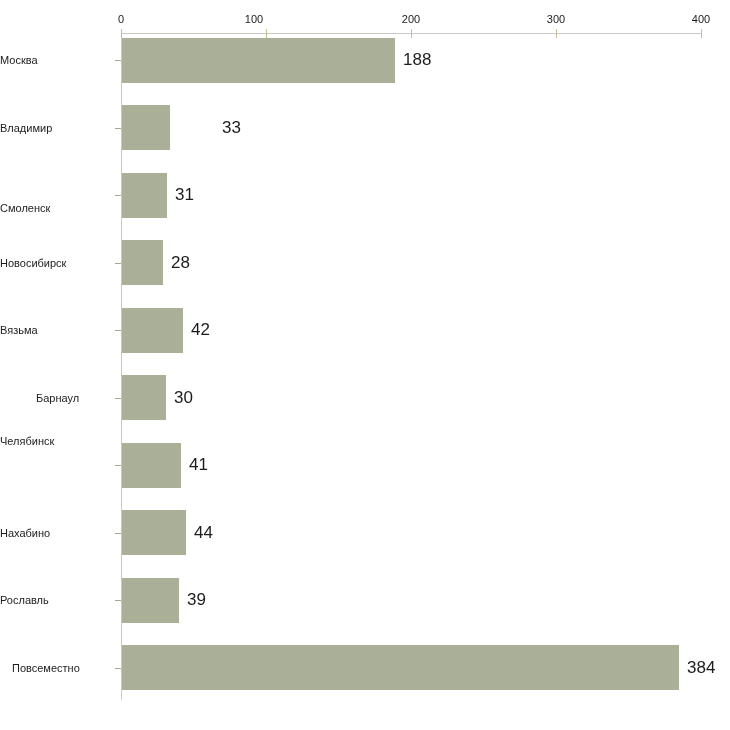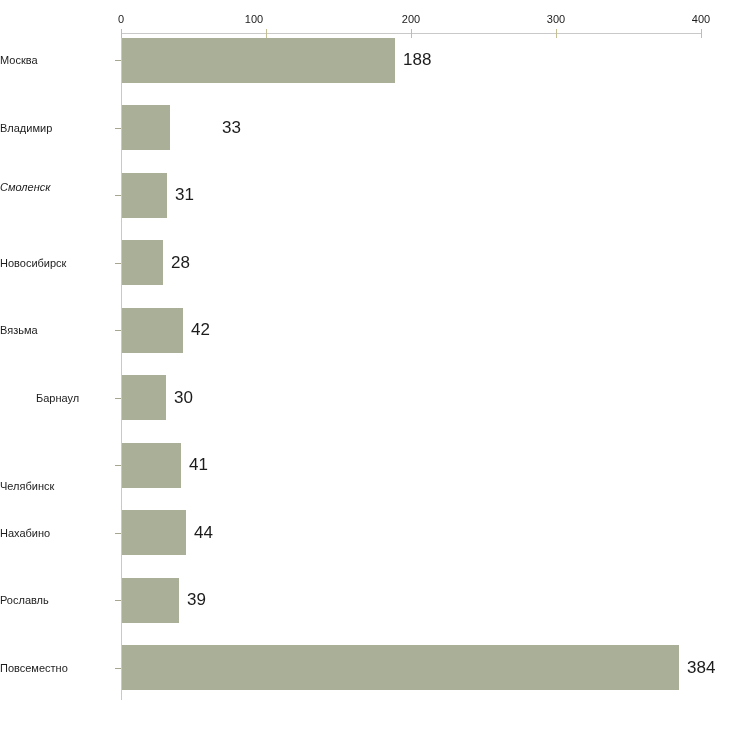--- a/index.html
+++ b/index.html
@@ -103,21 +103,21 @@
   </div>
 
   <div class="bar-row">
     <div class="category-label" style="top: 120.75px; color: rgb(28, 28, 28);">Владимир</div>
     <div class="y-tick-mark" style="top: 127.75px; background: rgb(169, 166, 143);"></div>
     <div class="bar" style="top: 105.25px; height: 45px; width: 48px; background: rgb(169, 176, 151);"></div>
     <div class="value-label" style="top: 120.75px; left: 178px; color: rgb(28, 28, 28); margin-left: 44px;">33</div>
   </div>
 
   <div class="bar-row">
-    <div class="category-label" style="top: 180px; color: rgb(28, 28, 28); font-style: italic;">Смоленск</div>
+    <div class="category-label" style="top: 201px; color: rgb(28, 28, 28);">Смоленск</div>
     <div class="y-tick-mark" style="top: 195.25px; background: rgb(169, 166, 143);"></div>
     <div class="bar" style="top: 172.75px; height: 45px; width: 45px; background: rgb(169, 176, 151);"></div>
     <div class="value-label" style="top: 188.25px; left: 175px; color: rgb(28, 28, 28);">31</div>
   </div>
 
   <div class="bar-row">
     <div class="category-label" style="top: 255.75px; color: rgb(28, 28, 28);">Новосибирск</div>
     <div class="y-tick-mark" style="top: 262.75px; background: rgb(169, 166, 143);"></div>
     <div class="bar" style="top: 240.25px; height: 45px; width: 41px; background: rgb(169, 176, 151);"></div>
     <div class="value-label" style="top: 255.75px; left: 171px; color: rgb(28, 28, 28);">28</div>
@@ -131,40 +131,40 @@
   </div>
 
   <div class="bar-row">
     <div class="category-label" style="top: 390.75px; color: rgb(28, 28, 28); margin-left: 36px;">Барнаул</div>
     <div class="y-tick-mark" style="top: 397.75px; background: rgb(169, 166, 143);"></div>
     <div class="bar" style="top: 375.25px; height: 45px; width: 44px; background: rgb(169, 176, 151);"></div>
     <div class="value-label" style="top: 390.75px; left: 174px; color: rgb(28, 28, 28);">30</div>
   </div>
 
   <div class="bar-row">
-    <div class="category-label" style="top: 479px; color: rgb(28, 28, 28);">Челябинск</div>
+    <div class="category-label" style="top: 434px; color: rgb(28, 28, 28);">Челябинск</div>
     <div class="y-tick-mark" style="top: 465.25px; background: rgb(169, 166, 143);"></div>
     <div class="bar" style="top: 442.75px; height: 45px; width: 59px; background: rgb(169, 176, 151);"></div>
     <div class="value-label" style="top: 458.25px; left: 189px; color: rgb(28, 28, 28);">41</div>
   </div>
 
   <div class="bar-row">
     <div class="category-label" style="top: 525.75px; color: rgb(28, 28, 28);">Нахабино</div>
     <div class="y-tick-mark" style="top: 532.75px; background: rgb(169, 166, 143);"></div>
     <div class="bar" style="top: 510.25px; height: 45px; width: 64px; background: rgb(169, 176, 151);"></div>
     <div class="value-label" style="top: 525.75px; left: 194px; color: rgb(28, 28, 28);">44</div>
   </div>
 
   <div class="bar-row">
     <div class="category-label" style="top: 593.25px; color: rgb(28, 28, 28);">Рославль</div>
     <div class="y-tick-mark" style="top: 600.25px; background: rgb(169, 166, 143);"></div>
     <div class="bar" style="top: 577.75px; height: 45px; width: 57px; background: rgb(169, 176, 151);"></div>
     <div class="value-label" style="top: 593.25px; left: 187px; color: rgb(28, 28, 28);">39</div>
   </div>
 
   <div class="bar-row">
-    <div class="category-label" style="top: 660.75px; color: rgb(28, 28, 28);">Повсеместно</div>
+    <div class="category-label" style="top: 660.75px; color: rgb(28, 28, 28); padding-left: 12px;">Повсеместно</div>
     <div class="y-tick-mark" style="top: 667.75px; background: rgb(169, 166, 143);"></div>
     <div class="bar" style="top: 645.25px; height: 45px; width: 557px; background: rgb(169, 176, 151);"></div>
     <div class="value-label" style="top: 660.75px; left: 687px; color: rgb(28, 28, 28);">384</div>
   </div>
 </div>
 </div>
 
 </body></html>

